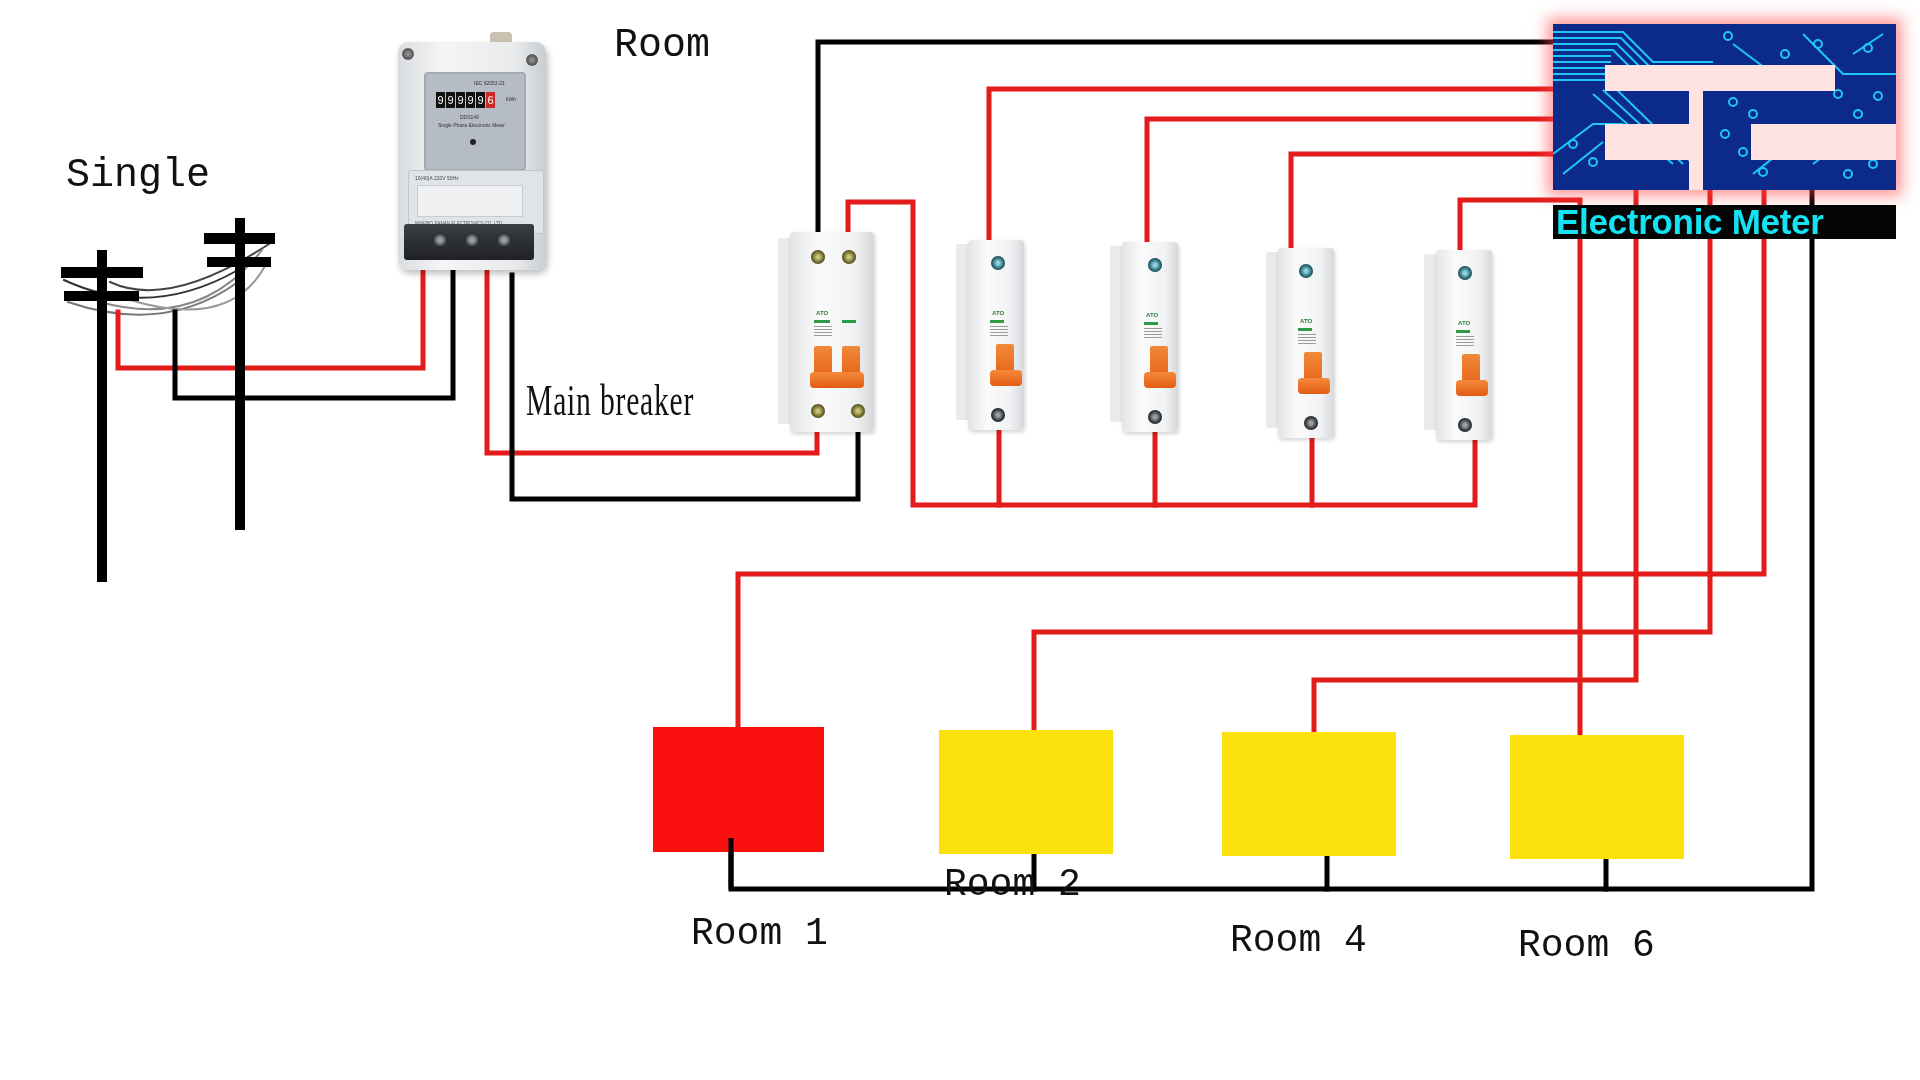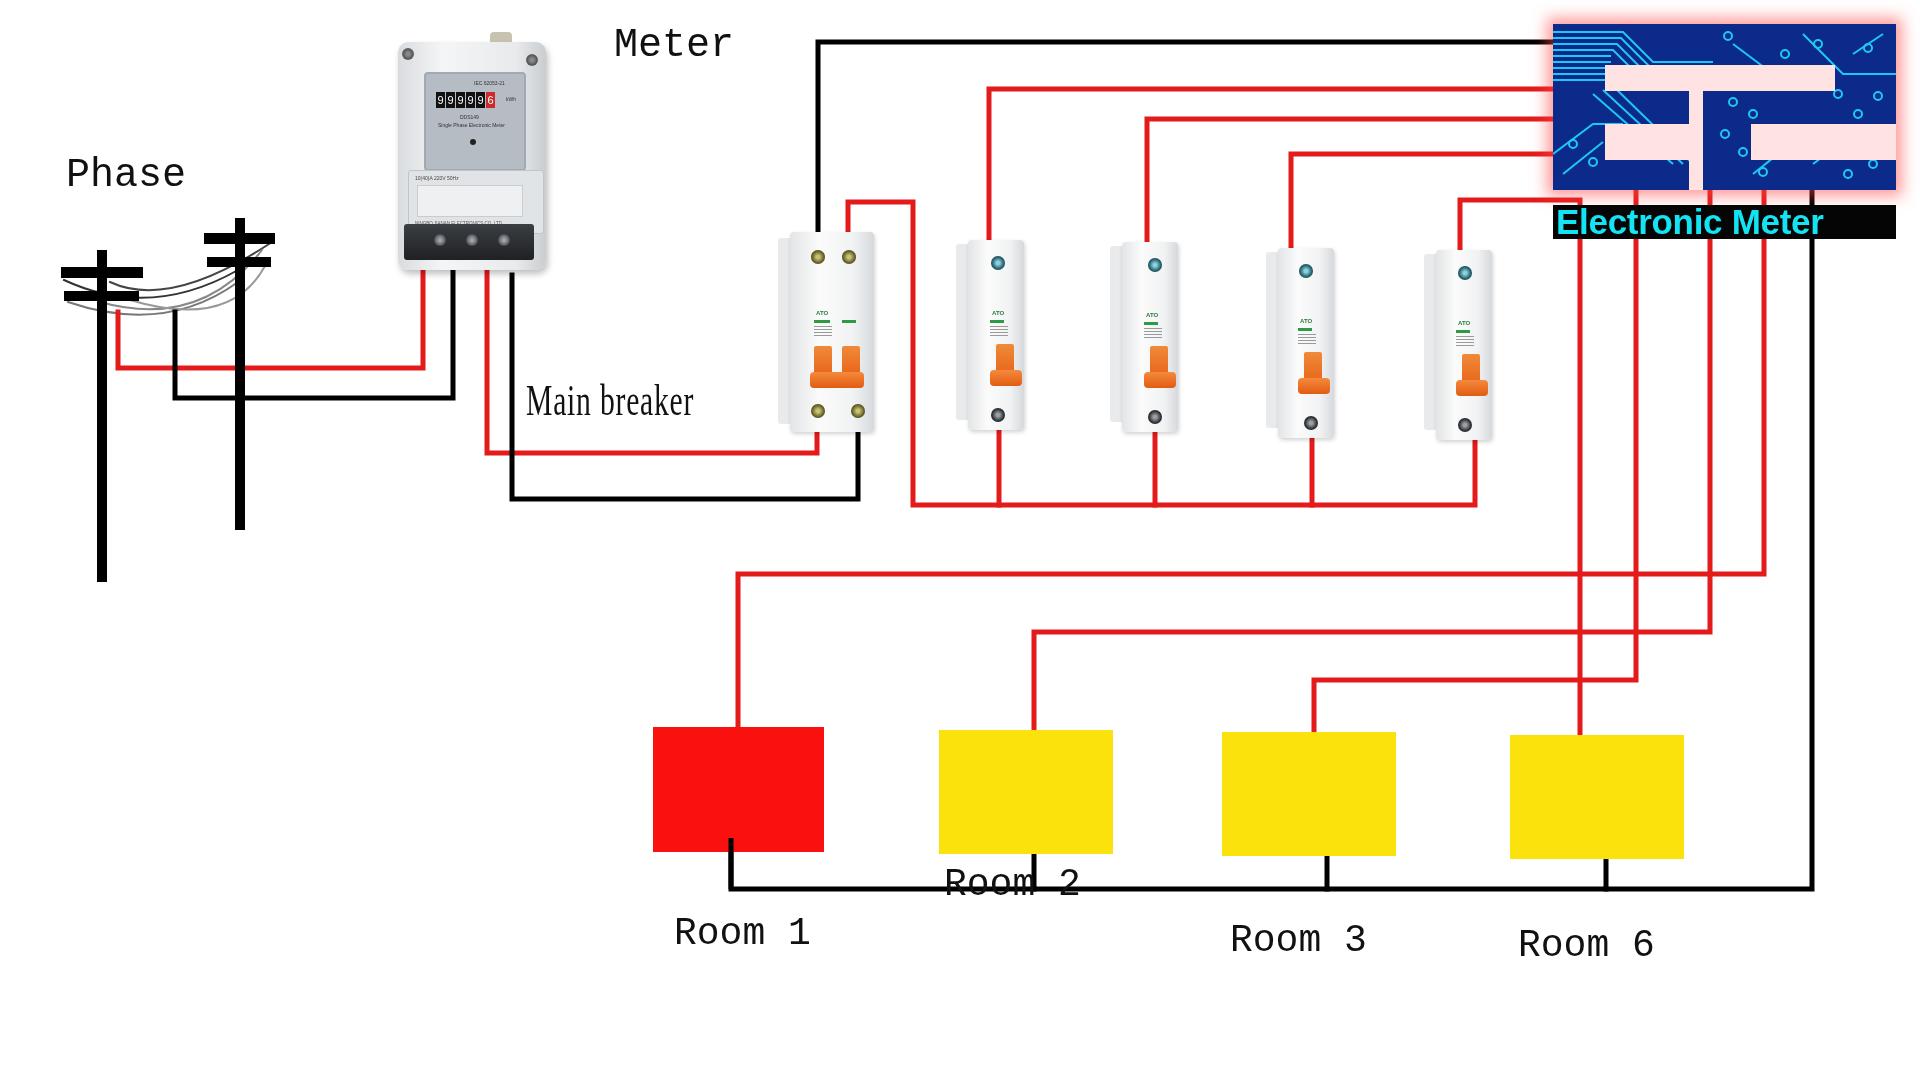--- a/index.html
+++ b/index.html
@@ -94,22 +94,22 @@
   <g fill="#000">
     <rect x="97" y="250" width="10" height="332"></rect>
     <rect x="61" y="267" width="82" height="11"></rect>
     <rect x="64" y="291" width="75" height="10"></rect>
     <rect x="235" y="218" width="10" height="312"></rect>
     <rect x="204" y="233" width="71" height="11"></rect>
     <rect x="207" y="257" width="64" height="10"></rect>
   </g>
 </svg>
 
-<div class="lbl lbl-supply">Phase</div>
-<div class="lbl lbl-meter">Meter</div>
+<div class="lbl lbl-supply">Single</div>
+<div class="lbl lbl-meter">Room</div>
 <div class="lbl lbl-main">Main breaker</div>
 
 <div class="meter">
   <div class="meter-knob"></div>
   <div class="meter-body">
     <div class="meter-screw" style="left:4px;top:6px"></div>
     <div class="meter-screw" style="left:128px;top:12px"></div>
     <div class="meter-screw" style="left:128px;top:132px"></div>
     <div class="meter-window">
       <div class="meter-iec">IEC 62053-21</div>
@@ -205,23 +205,23 @@
 
 <div class="room room-on" id="room-0" style="left:653px;top:727px;width:171px;height:125px"></div>
 <div class="room room-off" id="room-1" style="left:939px;top:730px;width:174px;height:124px"></div>
 <div class="room room-off" id="room-2" style="left:1222px;top:732px;width:174px;height:124px"></div>
 <div class="room room-off" id="room-3" style="left:1510px;top:735px;width:174px;height:124px"></div>
 
 <svg style="position:absolute;left:0;top:0;pointer-events:none" width="1920" height="1080">
   <path d="M731 889 V838" stroke="#000" stroke-width="5" fill="none"></path>
 </svg>
 
-<div class="lbl lbl-room" style="left:674px;top:915px">Room 1</div>
+<div class="lbl lbl-room" style="left:691px;top:915px">Room 1</div>
 <div class="lbl lbl-room" style="left:944px;top:866px">Room 2</div>
-<div class="lbl lbl-room" style="left:1230px;top:922px">Room 3</div>
+<div class="lbl lbl-room" style="left:1230px;top:922px">Room 4</div>
 <div class="lbl lbl-room" style="left:1518px;top:927px">Room 6</div>
 
 <div class="logo">
   <svg width="343" height="166" viewBox="0 0 343 166">
     <rect width="343" height="166" fill="#0b2a8a"></rect>
     <g stroke="#1fc8f0" stroke-width="2" fill="none">
       <path d="M0 8 H70 L100 38 H160"></path>
         <path d="M0 14 H68 L96 42 H150"></path>
       <path d="M0 20 H64 L92 48"></path>
         <path d="M0 26 H60 L88 54"></path>

